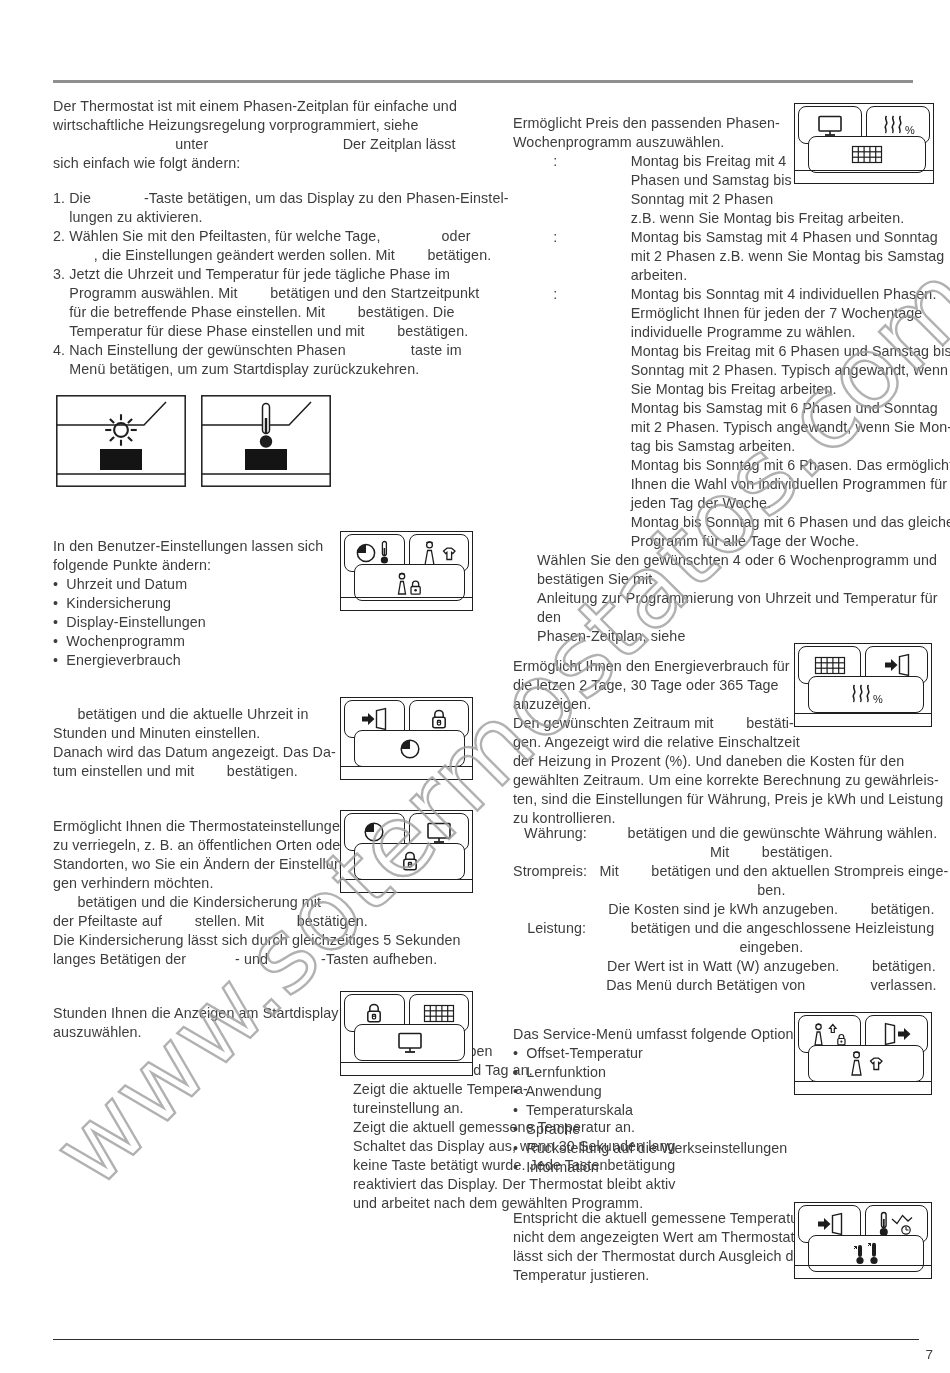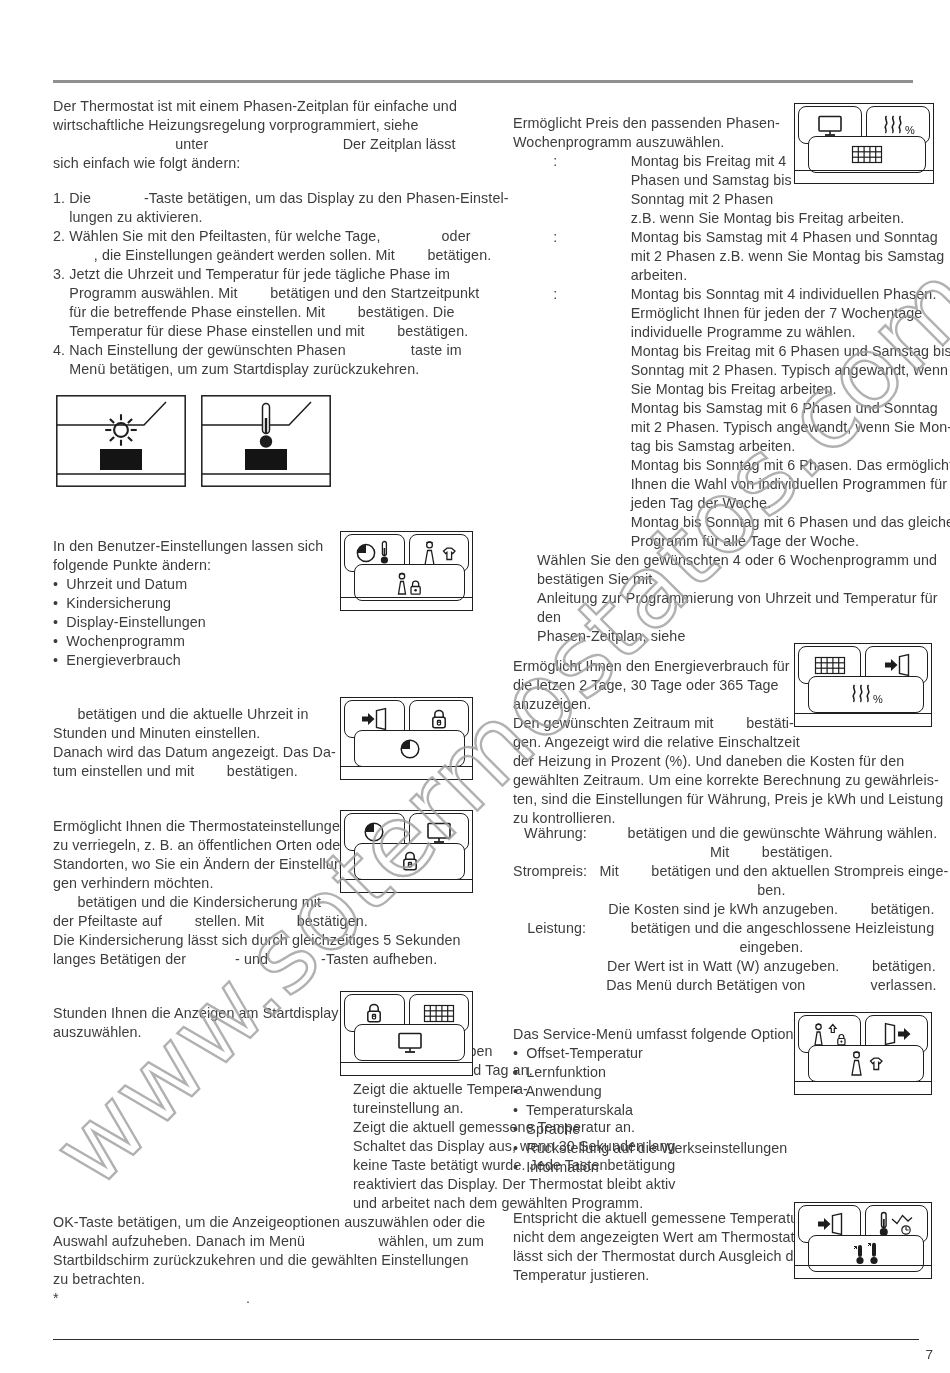--- a/index.html
+++ b/index.html
@@ -224,25 +224,20 @@
 auszuwählen.</div>
   <div class="txt blk-disp-det">Zeigt im Display oben
 aktuelle Uhrzeit und Tag an.
 Zeigt die aktuelle Tempera-
 tureinstellung an.
 Zeigt die aktuell gemessene Temperatur an.
 Schaltet das Display aus, wenn 30 Sekunden lang
 keine Taste betätigt wurde. Jede Tastenbetätigung
 reaktiviert das Display. Der Thermostat bleibt aktiv
 und arbeitet nach dem gewählten Programm.</div>
-  <div class="txt blk-disp-out">OK-Taste betätigen, um die Anzeigeoptionen auszuwählen oder die
-Auswahl aufzuheben. Danach im Menü                  wählen, um zum
-Startbildschirm zurückzukehren und die gewählten Einstellungen
-zu betrachten.
-*                                              .</div>
   <div class="tbox tbox-f">
       <div class="tbtn tl">
         <span class="icon">
           <svg width="24" height="25" viewBox="0 0 24 25">
             <path d="M7.8 10.2 V7.6 a4.2 4.2 0 0 1 8.4 0 v2.6" fill="none" stroke="#1d1d1d" stroke-width="1.5"></path>
             <rect x="5.8" y="10.2" width="12.4" height="10.6" rx="2" fill="none" stroke="#1d1d1d" stroke-width="1.5"></rect>
             <rect x="10.4" y="13.4" width="3.2" height="4.4" rx="0.8" fill="none" stroke="#1d1d1d" stroke-width="1.2"></rect>
             <circle cx="12" cy="15.2" r="0.9" fill="#1d1d1d"></circle>
           </svg>
         </span>

